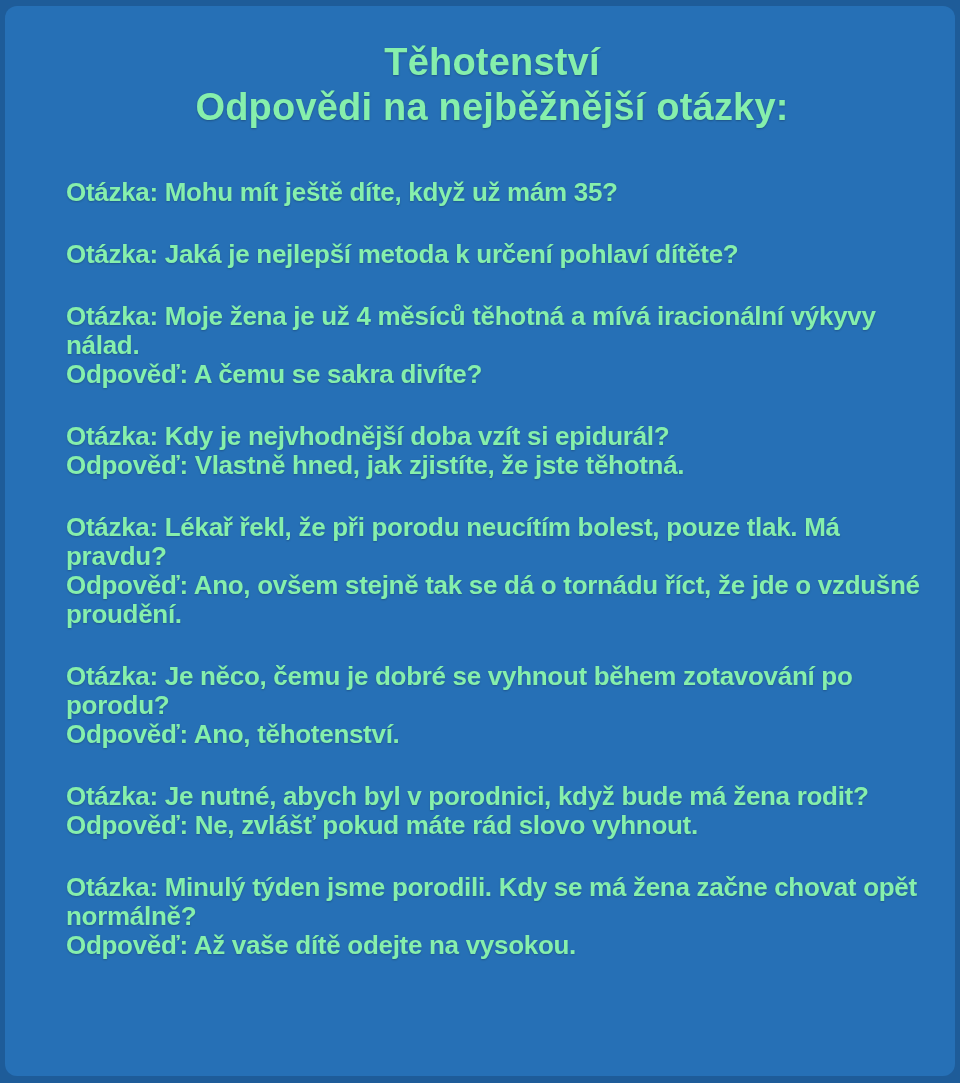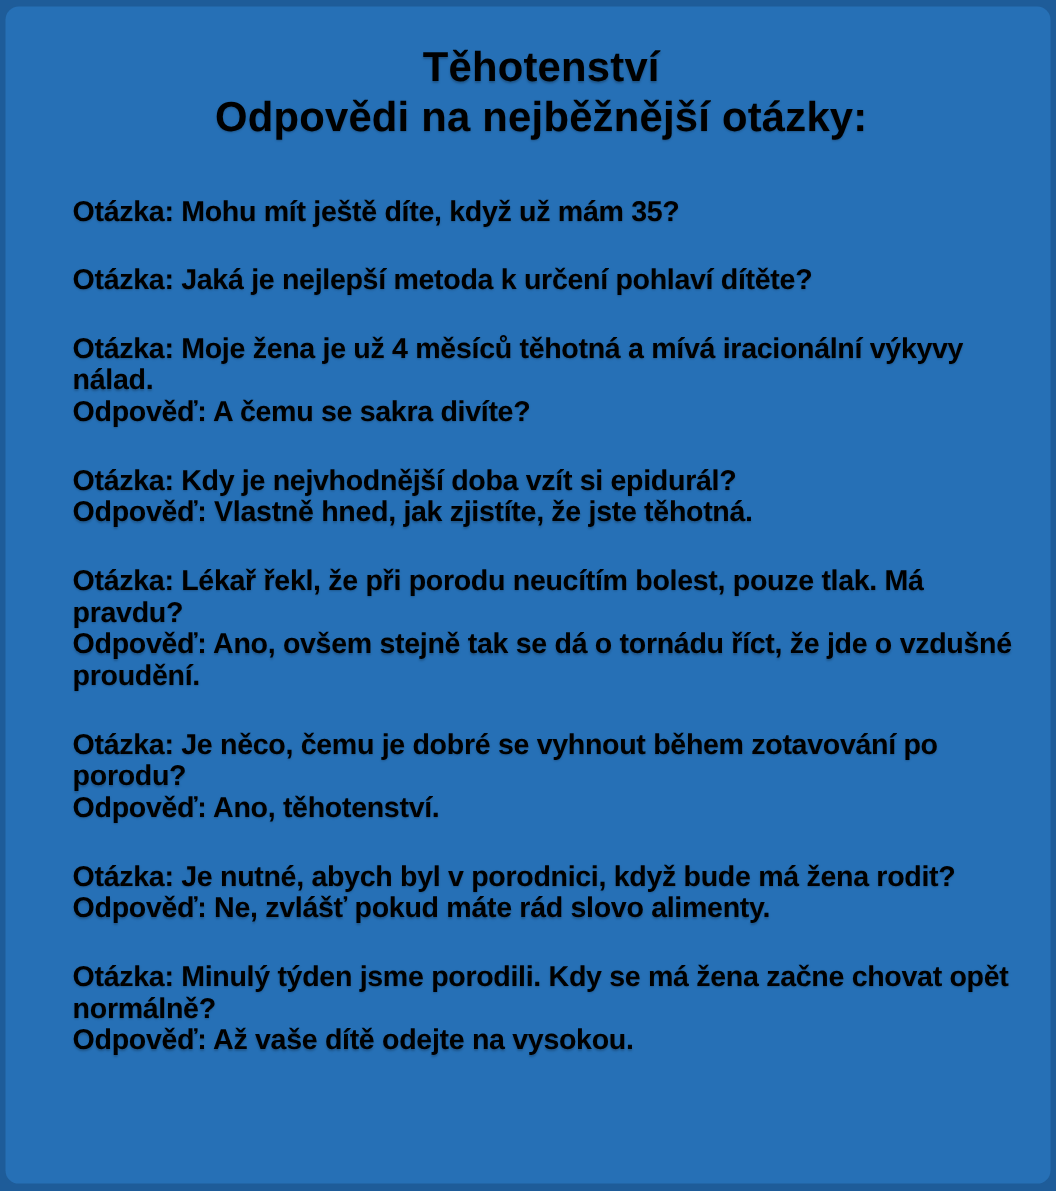--- a/index.html
+++ b/index.html
@@ -11,21 +11,21 @@
     height: 1083px;
     overflow: hidden;
     font-family: "Liberation Sans", "DejaVu Sans", sans-serif;
     background: #1e5c99;
   }
   .poster {
     position: absolute;
     top: 6px; left: 5px; right: 5px; bottom: 7px;
     background: #2670b6;
     border-radius: 12px;
-    color: #000000;
+    color: #86efac;
     box-sizing: border-box;
     padding: 34px 16px 0 40px;
   }
   .title {
     text-align: center;
     font-weight: 700;
     font-size: 38px;
     line-height: 45px;
     letter-spacing: 0.2px;
     margin-bottom: 48px;
@@ -77,21 +77,21 @@
     <div class="a">Odpověď: Ano, ovšem stejně tak se dá o tornádu říct, že jde o vzdušné  proudění.</div>
   </div>
 
   <div class="qa">
     <div class="q">Otázka: Je něco, čemu je dobré se vyhnout během zotavování po porodu?</div>
     <div class="a">Odpověď: Ano, těhotenství.</div>
   </div>
 
   <div class="qa">
     <div class="q">Otázka: Je nutné, abych byl v porodnici, když bude má žena rodit?</div>
-    <div class="a">Odpověď: Ne, zvlášť pokud máte rád slovo alimenty.</div>
+    <div class="a">Odpověď: Ne, zvlášť pokud máte rád slovo vyhnout.</div>
   </div>
 
   <div class="qa">
     <div class="q">Otázka: Minulý týden jsme porodili. Kdy se má žena začne chovat opět normálně?</div>
     <div class="a">Odpověď: Až vaše dítě odejte na vysokou.</div>
   </div>
 
 </div>
 
 </body></html>

